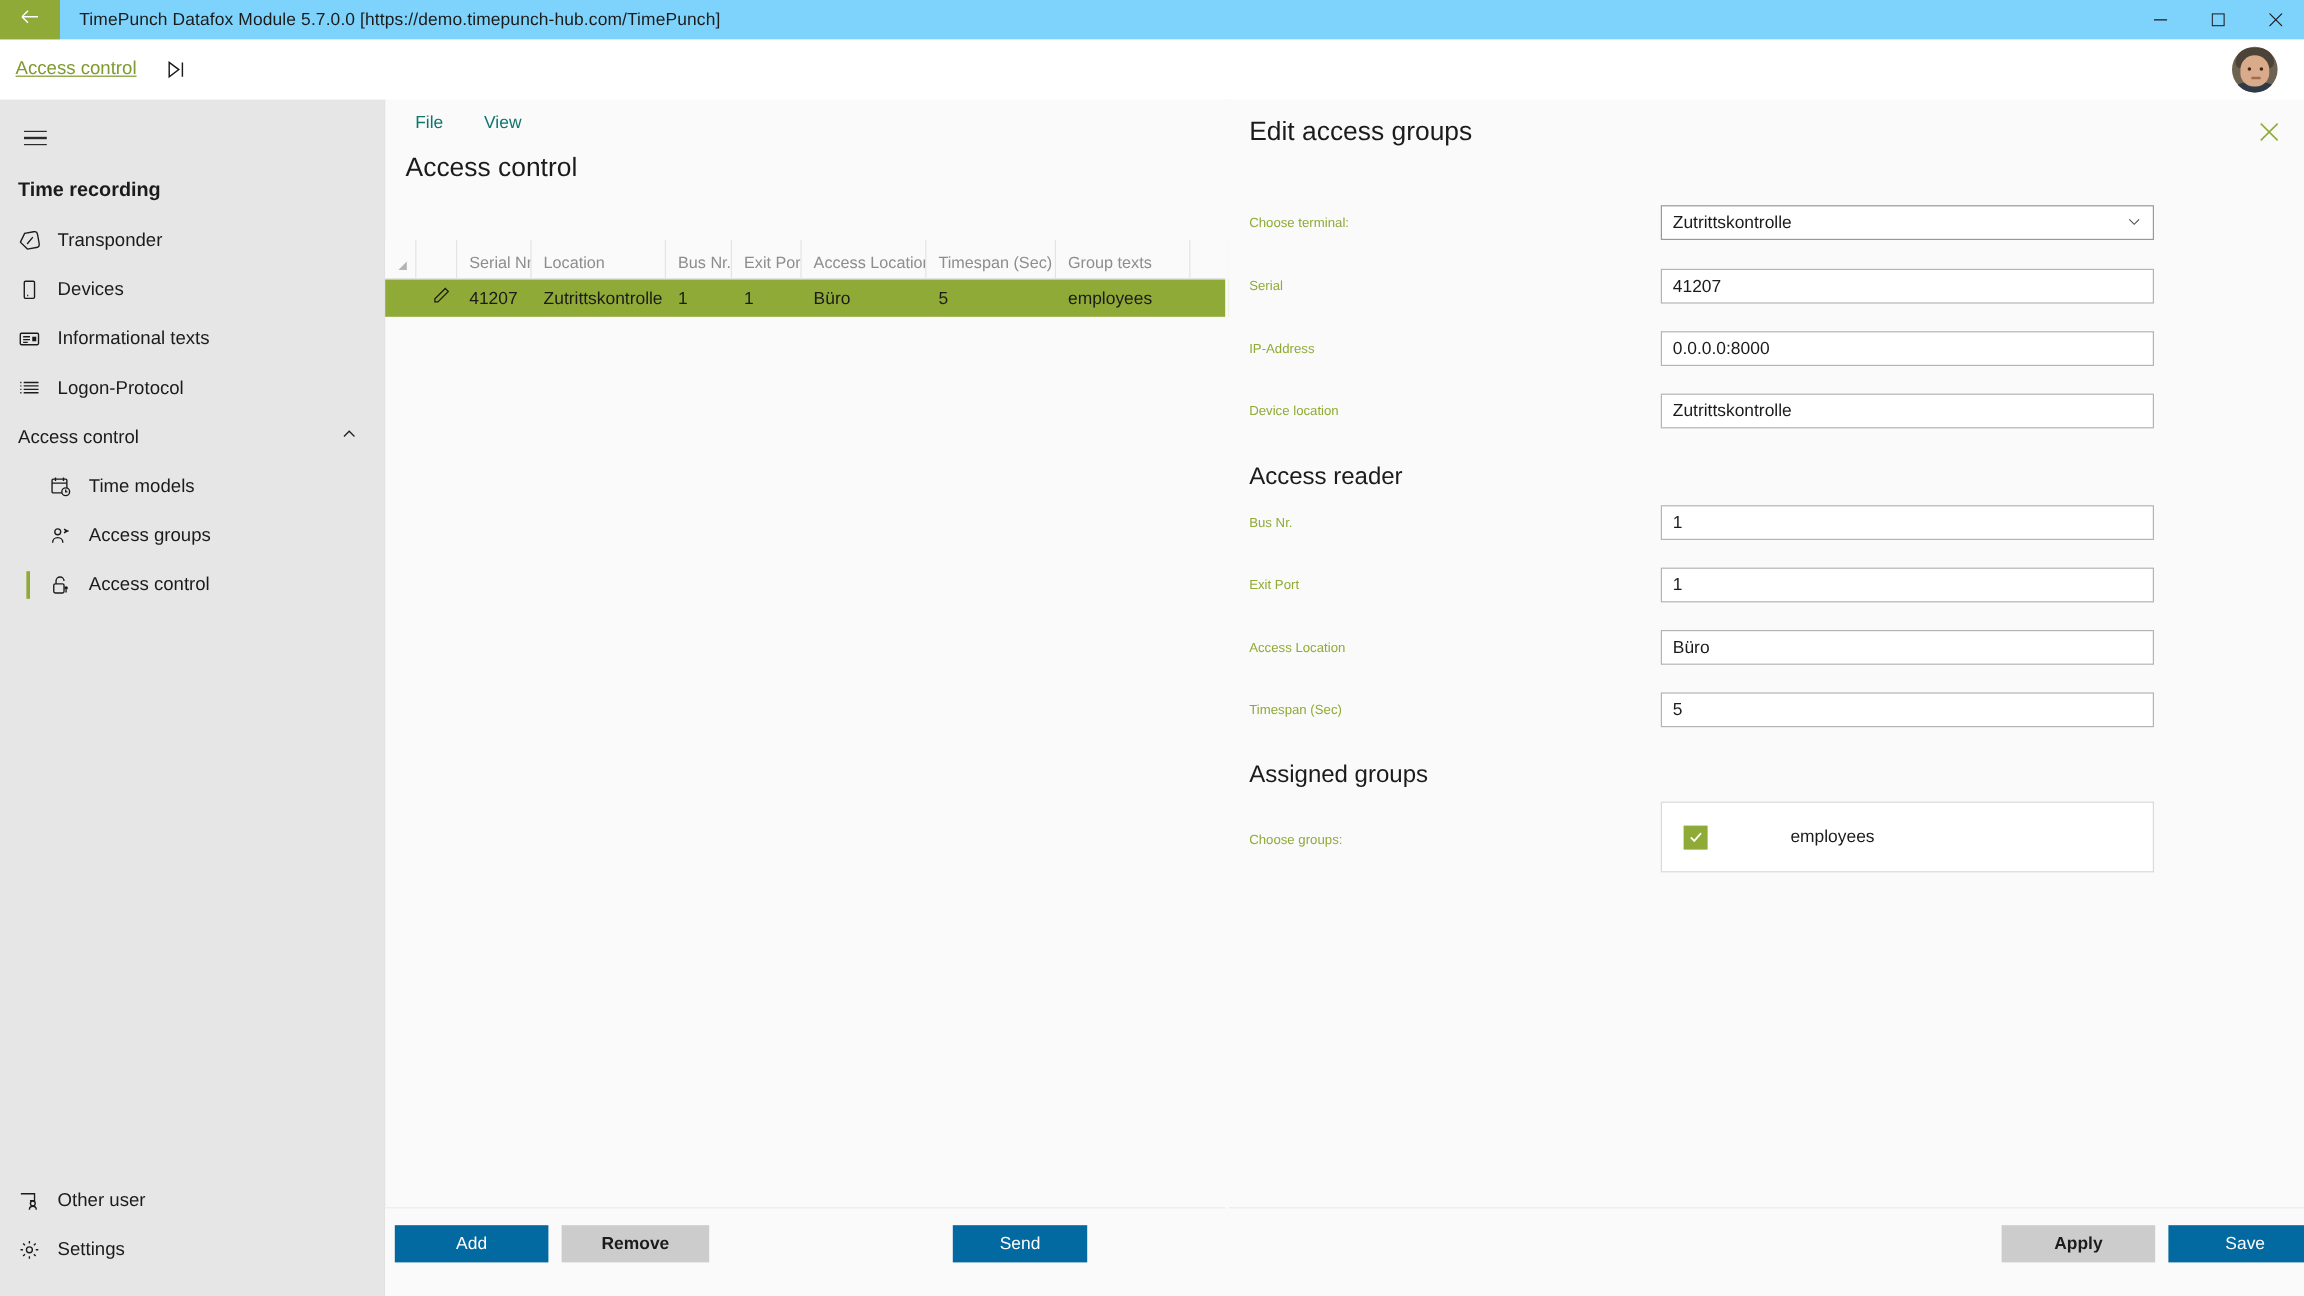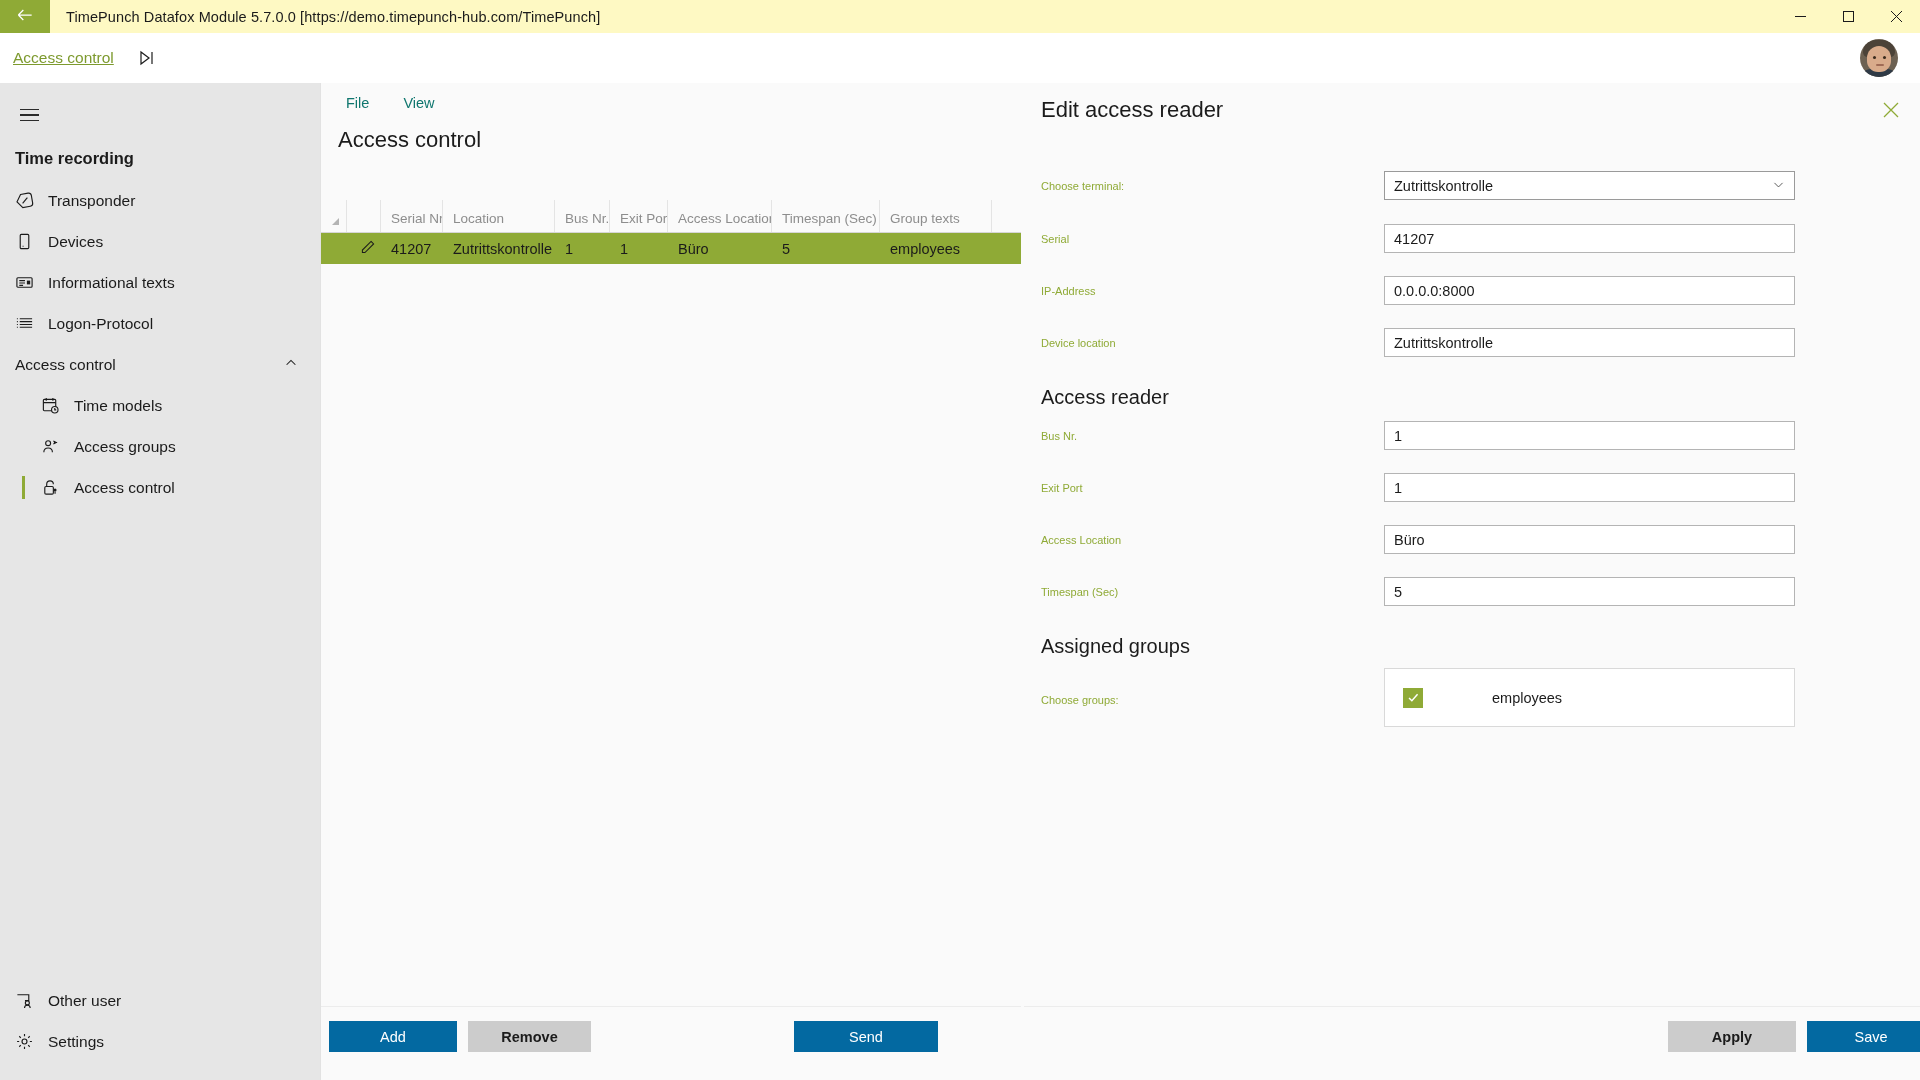--- a/index.html
+++ b/index.html
@@ -6,21 +6,21 @@
   html,body {
     width:1920px; height:1080px;
     font-family: "Liberation Sans", sans-serif;
     background:#ffffff;
     overflow:hidden;
   }
 
   
   #titlebar{
     position:absolute; left:0; top:0; width:1920px; height:33px;
-    background:#fef9c3; display:flex; align-items:stretch;
+    background:#7dd3fc; display:flex; align-items:stretch;
   }
   #back-btn{
     width:50px; height:33px; background:#8faa36;
     display:flex; align-items:center; justify-content:center;
     cursor:pointer;
   }
   #back-btn svg{ width:20px; height:20px; }
   #win-title{
     flex:1; display:flex; align-items:center;
     padding-left:16px; font-size:14.5px; color:#1b1b1b; letter-spacing:.1px;
@@ -152,21 +152,21 @@
     background:#fafafa; border-top:1px solid #ececec;
   }
   .btn{
     height:31px; border:none; font-size:14.5px; cursor:pointer;
     font-family:"Liberation Sans", sans-serif;
   }
   .btn-green{ background:#0369a1; color:#ffffff; }
   .btn-grey{ background:#cccccc; color:#1b1b1b;font-weight:bold; }
   #btn-add{ position:absolute; left:8px; top:14px; width:128px; }
   #btn-remove{ position:absolute; left:147px; top:14px; width:123px; }
-  #btn-send{ position:absolute; left:473px; top:14px; width:144px; }
+  #btn-send{ position:absolute; left:473px; top:14px; width:112px; }
 
   
   #right{
     position:absolute; left:1024px; top:83px; width:896px; height:997px;
     background:#fafafa;
   }
   #right-head{ height:60px; position:relative; }
   #right-title{
     position:absolute; left:17px; top:14px;
     font-size:22px; color:#1b1b1b;
@@ -436,21 +436,21 @@
     <button class="btn btn-green" id="btn-add">Add</button>
     <button class="btn btn-grey" id="btn-remove">Remove</button>
     <button class="btn btn-green" id="btn-send">Send</button>
   </div>
 </div>
 
 <div id="splitter"></div>
 
 <div id="right">
   <div id="right-head">
-    <div id="right-title">Edit access reader</div>
+    <div id="right-title">Edit access groups</div>
     <div id="right-close">
       <svg width="16" height="16" viewBox="0 0 16 16">
           <path d="M1 1l14 14M15 1L1 15" stroke="currentColor" stroke-width="1.3"></path>
         </svg>
     </div>
   </div>
 
   <div style="position:relative; margin-top:26px;">
     <div class="frow">
       <span class="flabel">Choose terminal:</span>

